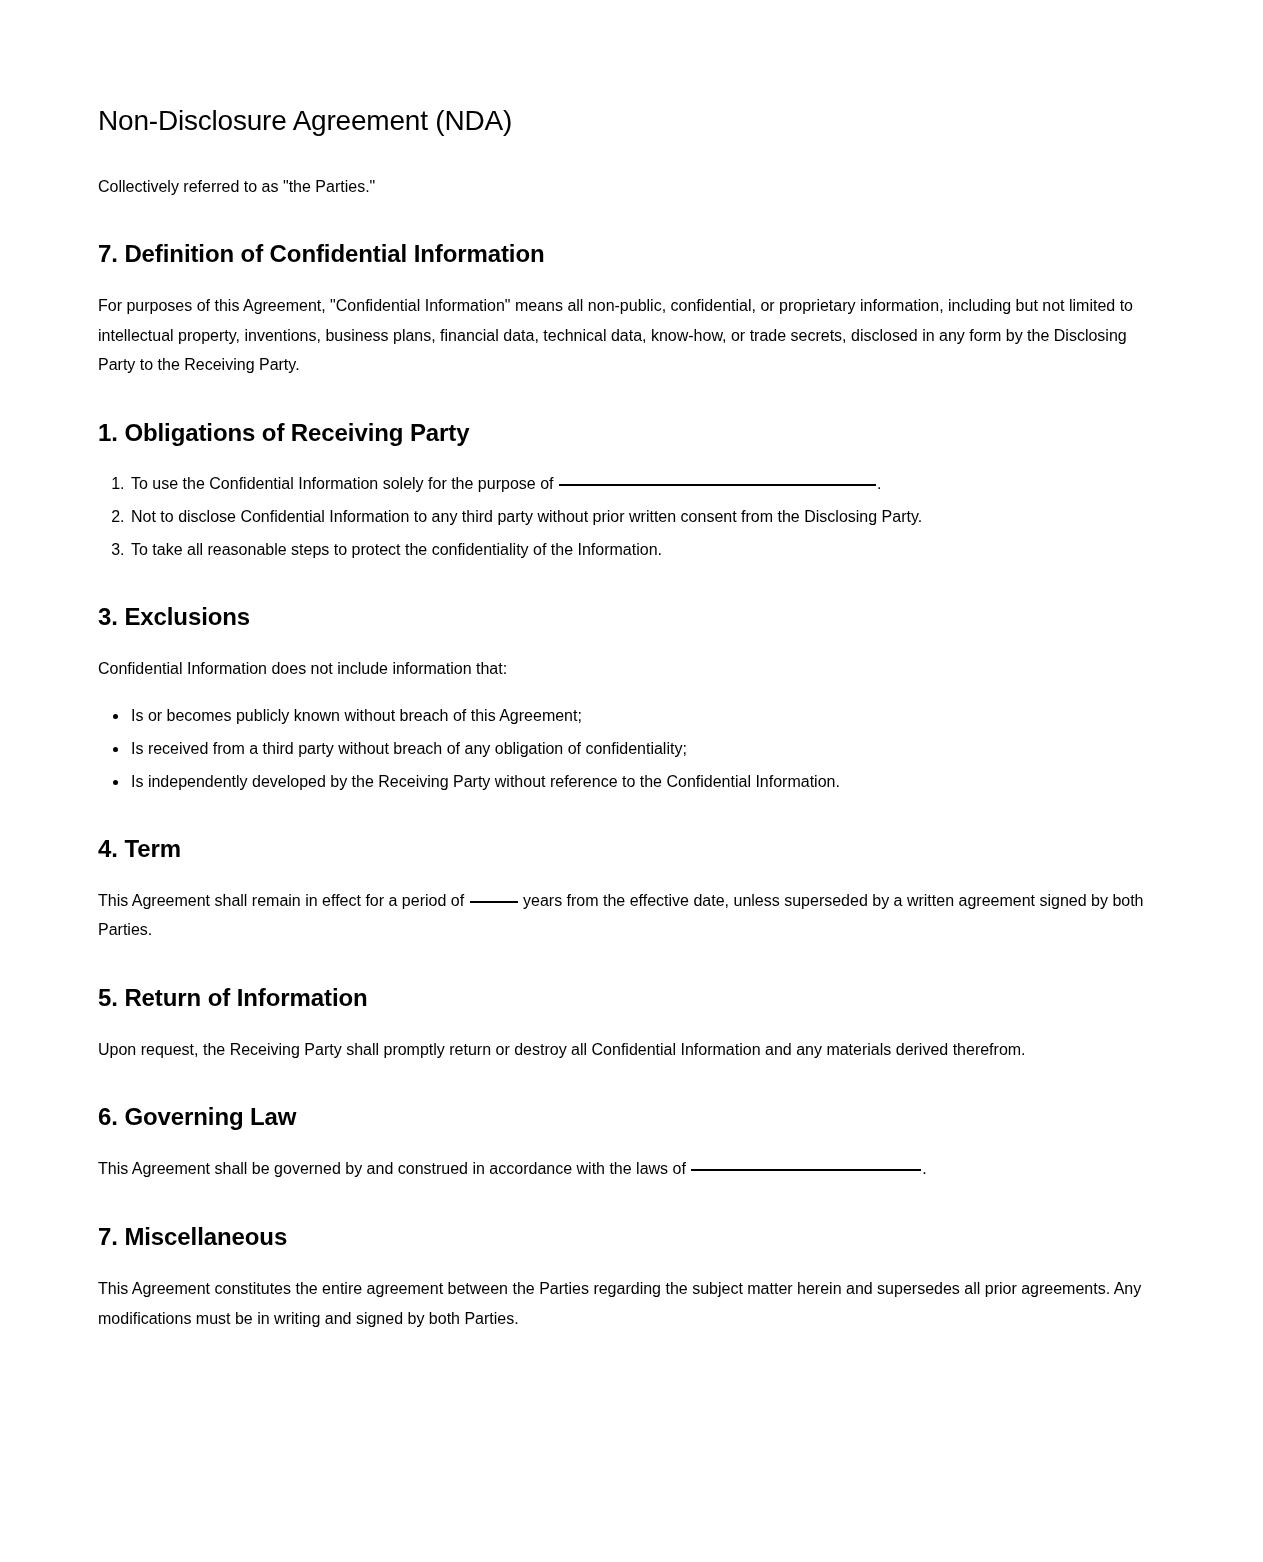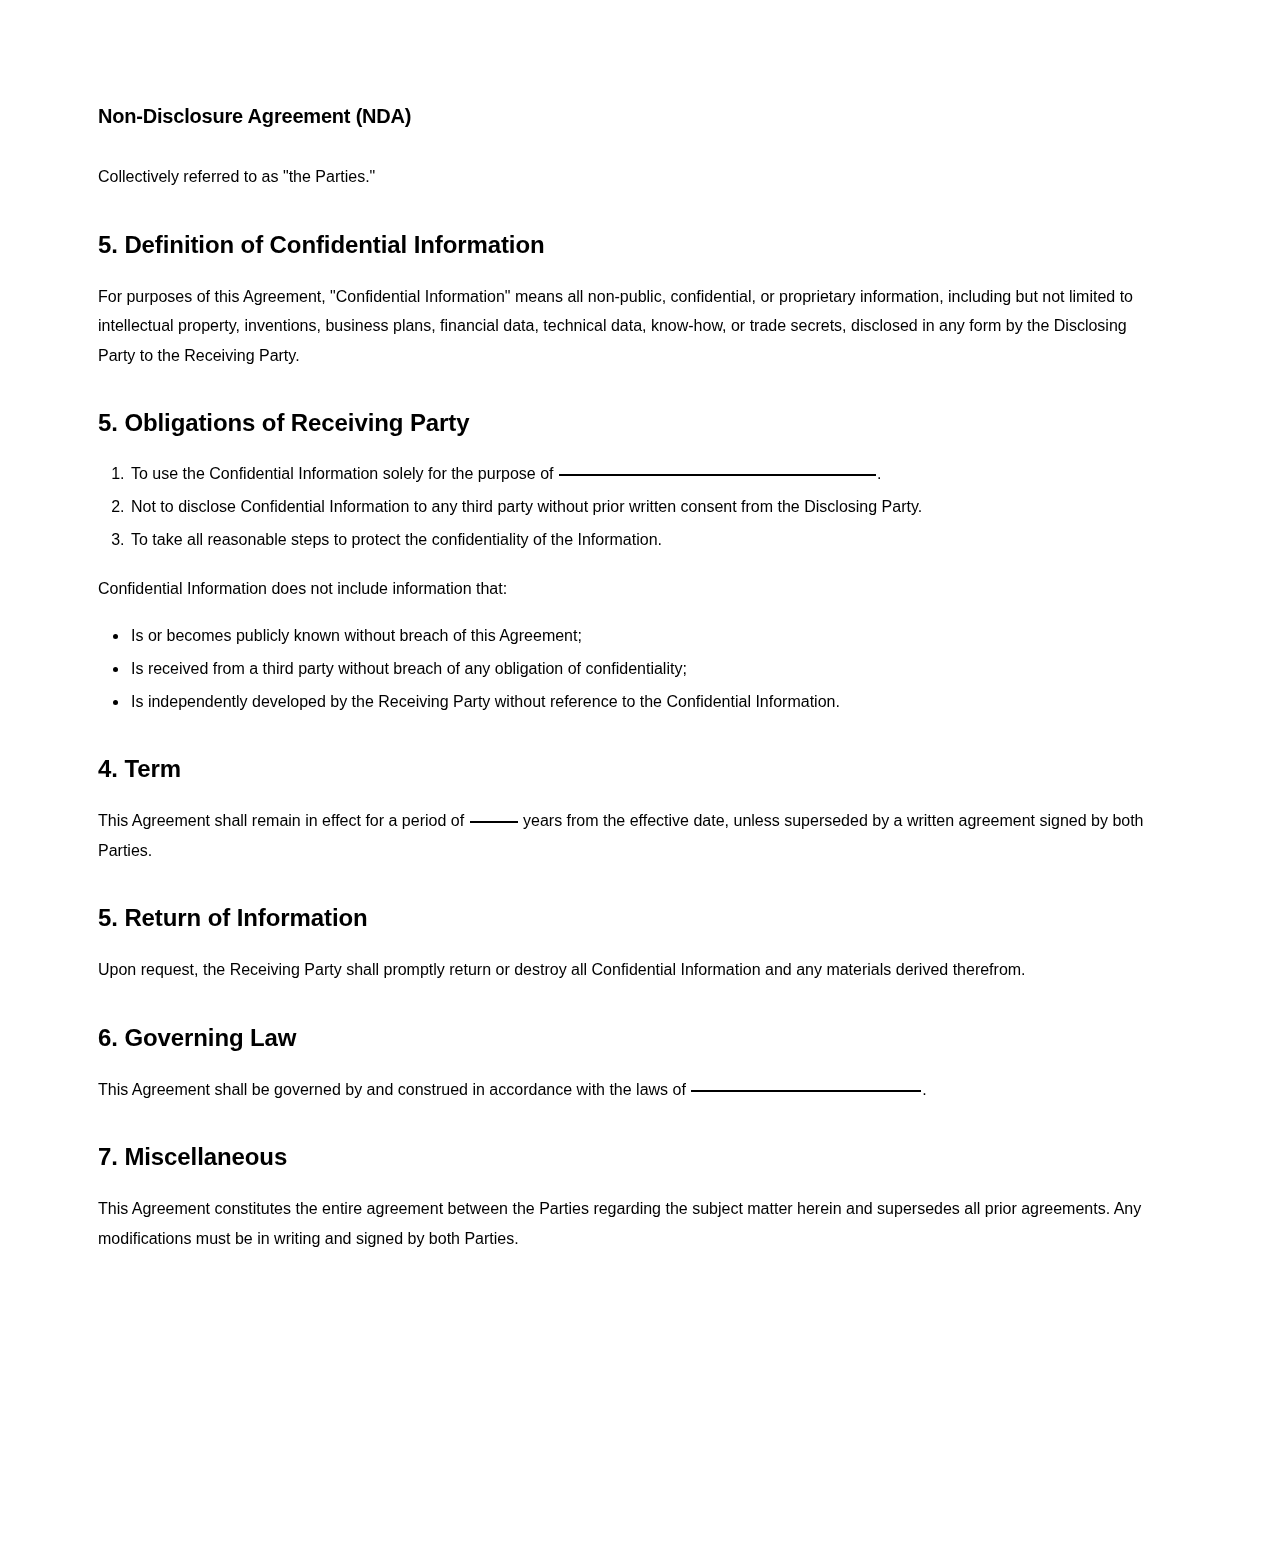--- a/index.html
+++ b/index.html
@@ -15,22 +15,22 @@
     -webkit-font-smoothing: antialiased;
   }
   .page {
     box-sizing: border-box;
     width: 1263px;
     min-height: 1562px;
     padding: 104px 98px 40px 98px;
     background: #ffffff;
   }
   .doc-title {
-    font-size: 20px;
-    font-weight: bold;
+    font-size: 28px;
+    font-weight: normal;
     line-height: 1.2;
     margin: 0 0 34px 0;
     letter-spacing: -0.2px;
   }
   .section-heading {
     font-size: 24px;
     font-weight: bold;
     line-height: 1.25;
     margin: 38px 0 22px 0;
     letter-spacing: -0.1px;
@@ -74,30 +74,31 @@
 <body>
 
 <div class="page">
 
   <h1 class="doc-title">Non-Disclosure Agreement (NDA)</h1>
 
 
 
   <p class="body-text">Collectively referred to as "the Parties."</p>
 
-  <h2 class="section-heading">5. Definition of Confidential Information</h2>
+  <h2 class="section-heading">7. Definition of Confidential Information</h2>
   <p class="body-text">For purposes of this Agreement, "Confidential Information" means all non-public, confidential, or proprietary information, including but not limited to intellectual property, inventions, business plans, financial data, technical data, know-how, or trade secrets, disclosed in any form by the Disclosing Party to the Receiving Party.</p>
 
-  <h2 class="section-heading">5. Obligations of Receiving Party</h2>
+  <h2 class="section-heading">1. Obligations of Receiving Party</h2>
   <ol class="doc-list">
     <li><span>To use the Confidential Information solely for the purpose of </span><span class="blank blank-purpose"></span><span>.</span></li>
     <li><span>Not to disclose Confidential Information to any third party without prior written consent from the Disclosing Party.</span></li>
     <li><span>To take all reasonable steps to protect the confidentiality of the Information.</span></li>
   </ol>
 
+  <h2 class="section-heading">3. Exclusions</h2>
   <p class="body-text">Confidential Information does not include information that:</p>
   <ul class="doc-list">
     <li>Is or becomes publicly known without breach of this Agreement;</li>
     <li>Is received from a third party without breach of any obligation of confidentiality;</li>
     <li>Is independently developed by the Receiving Party without reference to the Confidential Information.</li>
   </ul>
 
   <h2 class="section-heading">4. Term</h2>
   <p class="body-text"><span>This Agreement shall remain in effect for a period of </span><span class="blank blank-years"></span><span> years from the effective date, unless superseded by a written agreement signed by both Parties.</span></p>
 

